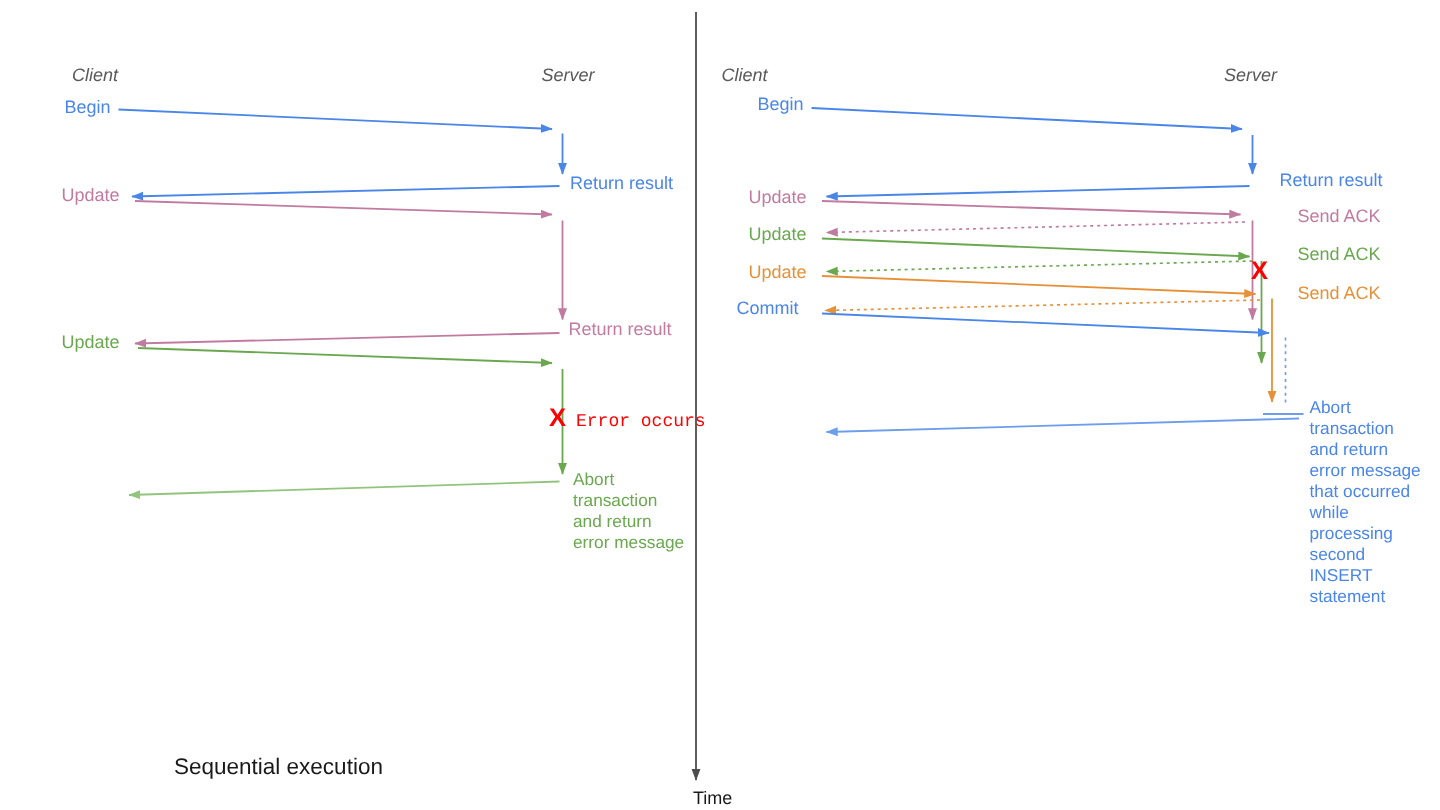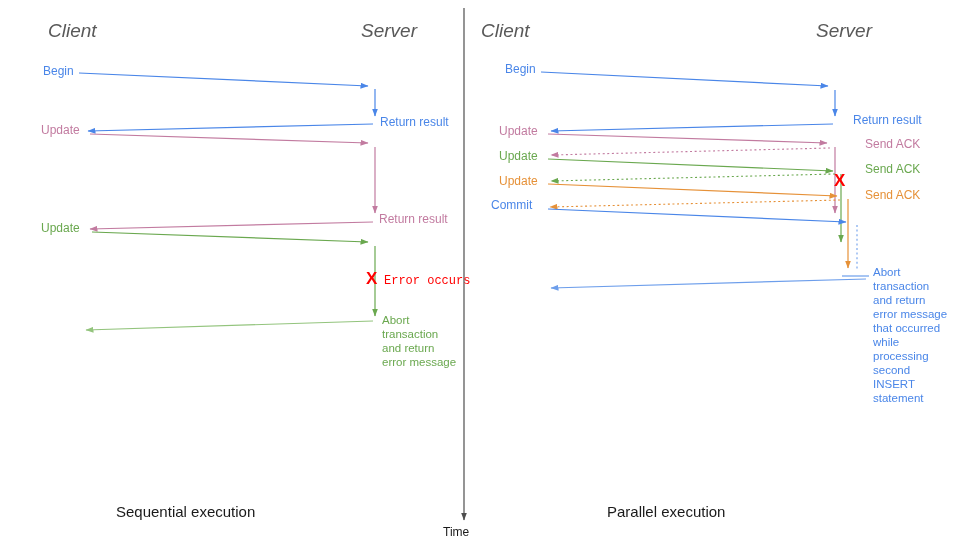--- a/index.html
+++ b/index.html
@@ -11,21 +11,21 @@
   .stage{position:relative;width:960px;height:540px;overflow:hidden;
          font-family:"Liberation Sans", sans-serif;background:#ffffff;}
   svg.wires{position:absolute;left:0;top:0;width:960px;height:540px;}
   .ln{fill:none;stroke-width:1.2;}
   .dot{stroke-dasharray:2 2.6;stroke-width:1.1;}
   .st-blue{stroke:var(--blue);} .st-lblue{stroke:var(--light-blue);}
   .st-pink{stroke:var(--pink);} .st-green{stroke:var(--green);}
   .st-lgreen{stroke:var(--light-green);} .st-orange{stroke:var(--orange);}
   .st-axis{stroke:var(--axis);}
   .lbl{position:absolute;font-size:12px;white-space:nowrap;line-height:13px;}
-  .hdr{font-style:italic;font-size:19px;color:var(--header-gray);}
+  .hdr{font-style:italic;font-size:12px;color:var(--header-gray);margin-top:20px;}
   .t-blue{color:var(--blue);}
   .t-pink{color:var(--pink);} .t-green{color:var(--green);}
   .t-orange{color:var(--orange);} .t-red{color:var(--red);}
   .t-black{color:var(--text-black);}
   .xmark{font-size:17px;font-weight:bold;line-height:17px;}
   .multiline{white-space:pre-line;line-height:14px;font-size:11.5px;width:92px;}
   .title{font-size:15px;width:240px;text-align:left;color:var(--text-black);}
 </style>
 </head>
 <body>
@@ -117,17 +117,16 @@
   <div class="lbl t-blue multiline" style="left:873px;top:265px;">Abort
 transaction
 and return
 error message
 that occurred
 while
 processing
 second
 INSERT
 statement</div>
-  <div class="lbl title" style="left:607px;top:505px;">Parallel execution</div>
 
-  <div class="lbl t-black" style="left:443px;top:526px;">Time</div>
+  <div class="lbl t-black" style="left:462px;top:526px;">Time</div>
 
 </div>
 
 </body></html>

